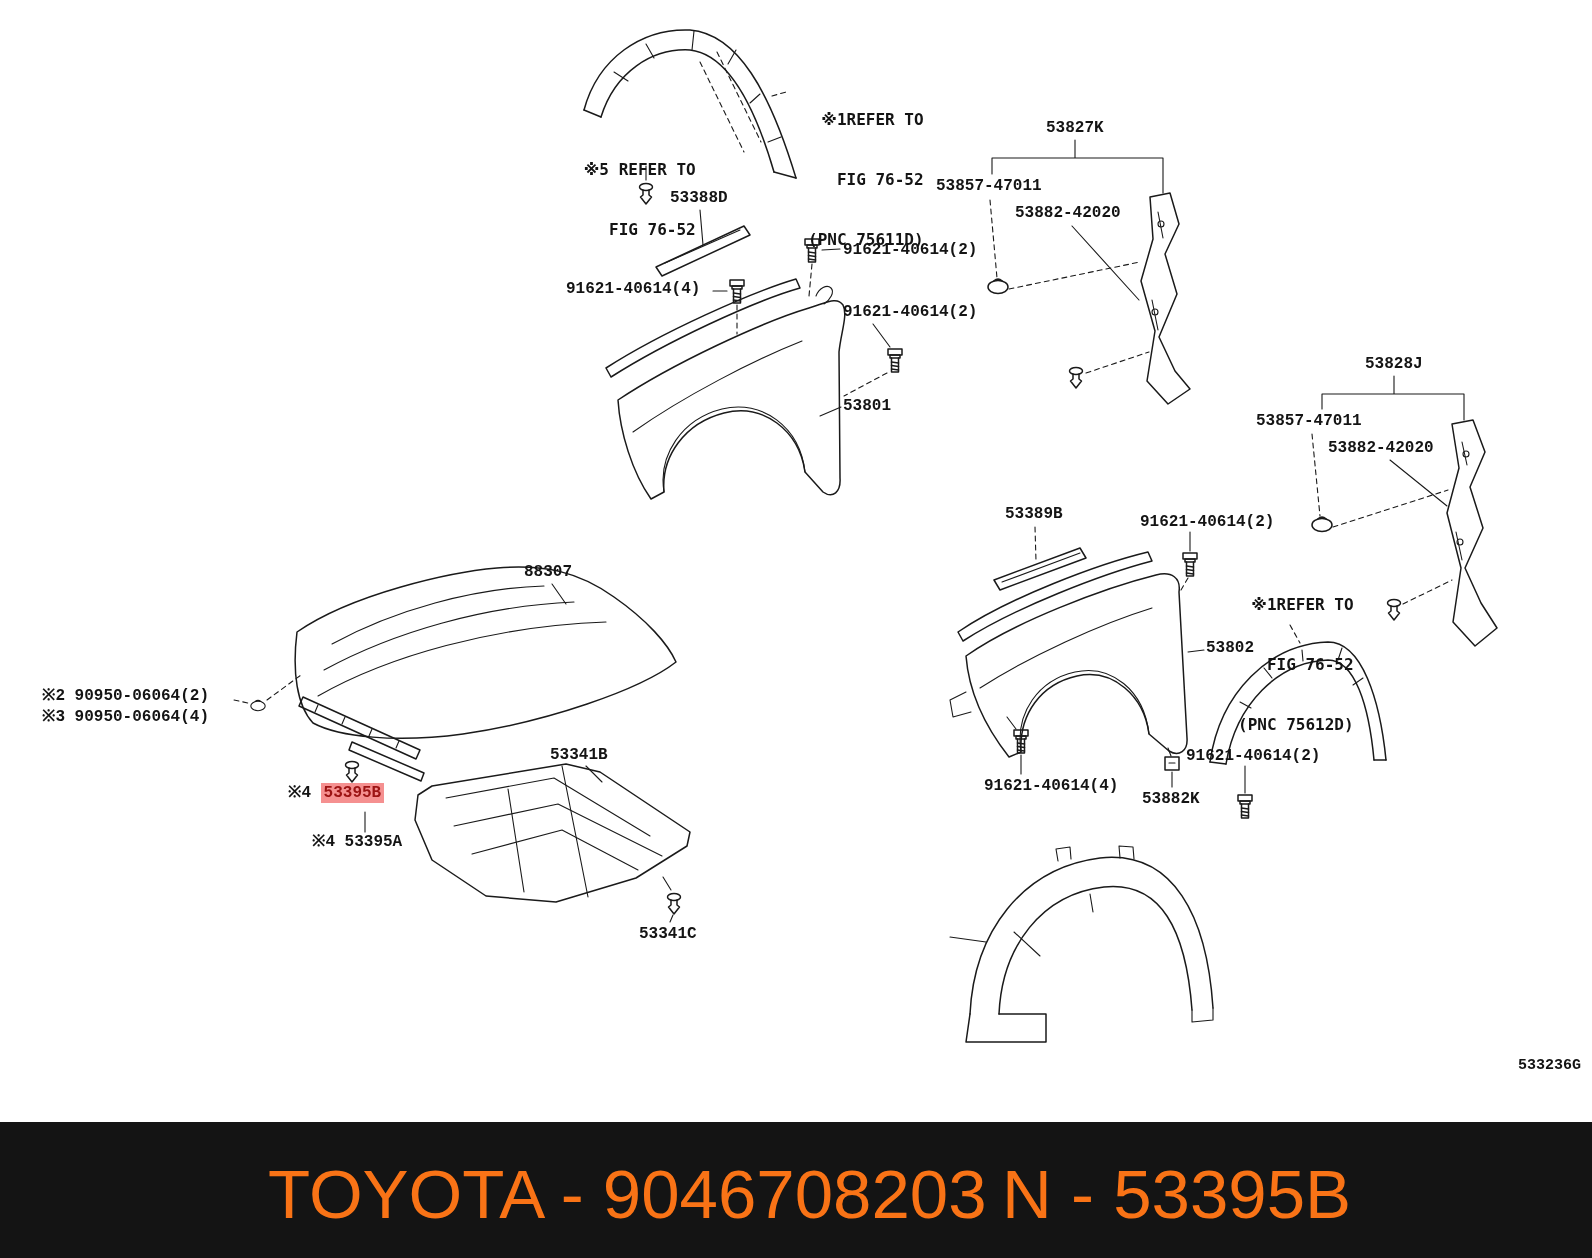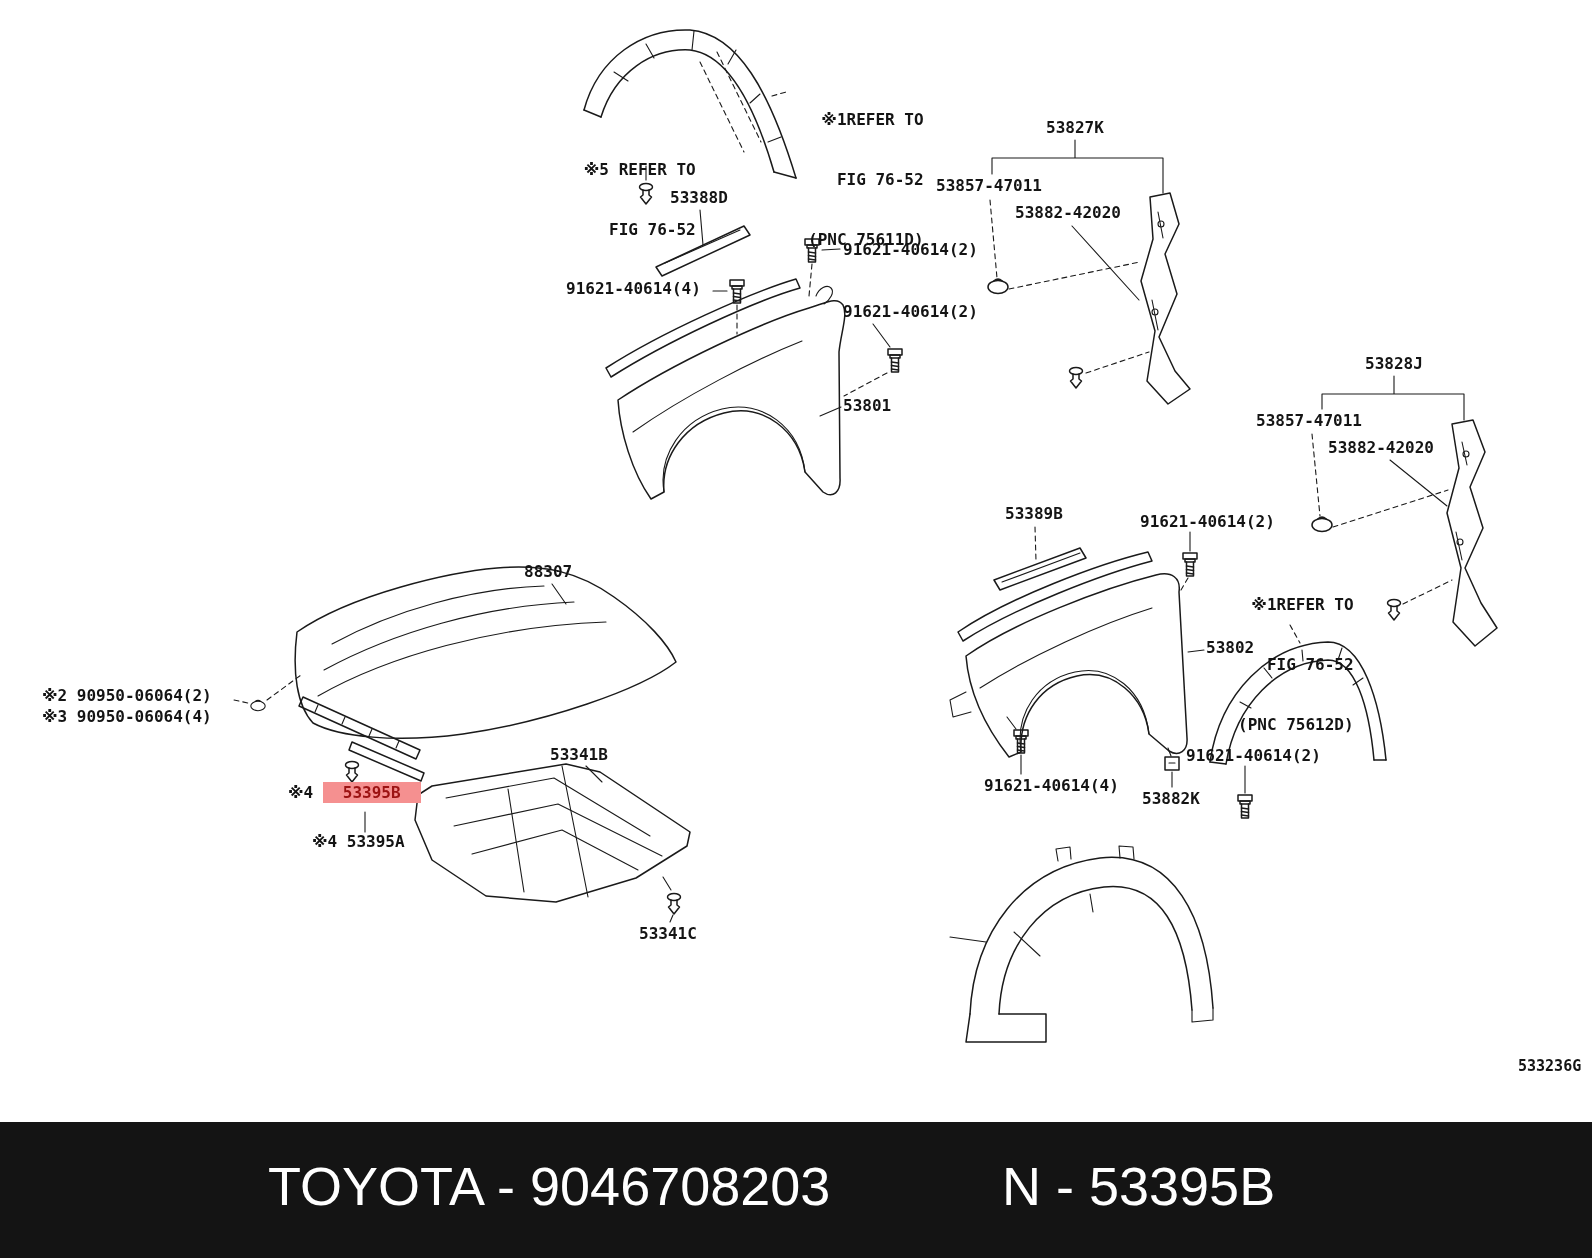--- a/index.html
+++ b/index.html
@@ -3,28 +3,28 @@
 <meta charset="utf-8">
 <style>
   * { margin:0; padding:0; box-sizing:border-box; }
   html,body { background:#ffffff; }
   .page { position:relative; width:1592px; height:1258px; background:#ffffff; overflow:hidden;
           font-family:"DejaVu Sans Mono","DejaVu Sans",monospace; color:#141414; }
   .art { position:absolute; left:0; top:0; }
   .ln   { fill:none; stroke:#1a1a1a; stroke-width:1.5; stroke-linecap:round; stroke-linejoin:round; }
   .thin { stroke-width:1.1; }
   .dash { stroke-dasharray:5 4; stroke-width:1.1; }
-  .label  { position:absolute; font-weight:bold; font-size:16px; white-space:pre; line-height:20px; }
+  .label  { position:absolute; font-weight:bold; font-size:16px; white-space:pre; line-height:20px;font-family:Liberation Mono, monospace; }
   .note   { position:absolute; font-weight:bold; font-size:16px; white-space:pre; line-height:20px;text-align:right; }
   .legend { position:absolute; font-weight:bold; font-size:17px; white-space:pre; line-height:22px; }
   .small  { font-size:15px; }
-  .hl { background:#f59090; color:#9c1313; padding:1px 20px; }
+  .hl { background:#f59090; color:#9c1313; padding:1px 3px; }
   .ind20 { padding-left:20px; } .ind26 { padding-left:26px; } .ind36 { padding-left:36px; }
   .footer { position:absolute; left:0; top:1122px; width:1592px; height:136px; background:#141414; }
-  .footer span { position:absolute; top:33px; color:#ffffff; font-size:54px; font-weight:400;
+  .footer span { position:absolute; top:33px; color:#f97316; font-size:69px; font-weight:400;
                  font-family:"Liberation Sans","DejaVu Sans",sans-serif; white-space:pre; }
   .f-left  { left:268px; }
   .f-right { left:1002px; }
 </style>
 </head>
 <body>
 
 <div class="page">
 
   <svg class="art" width="1592" height="1122" viewBox="0 0 1592 1122">

